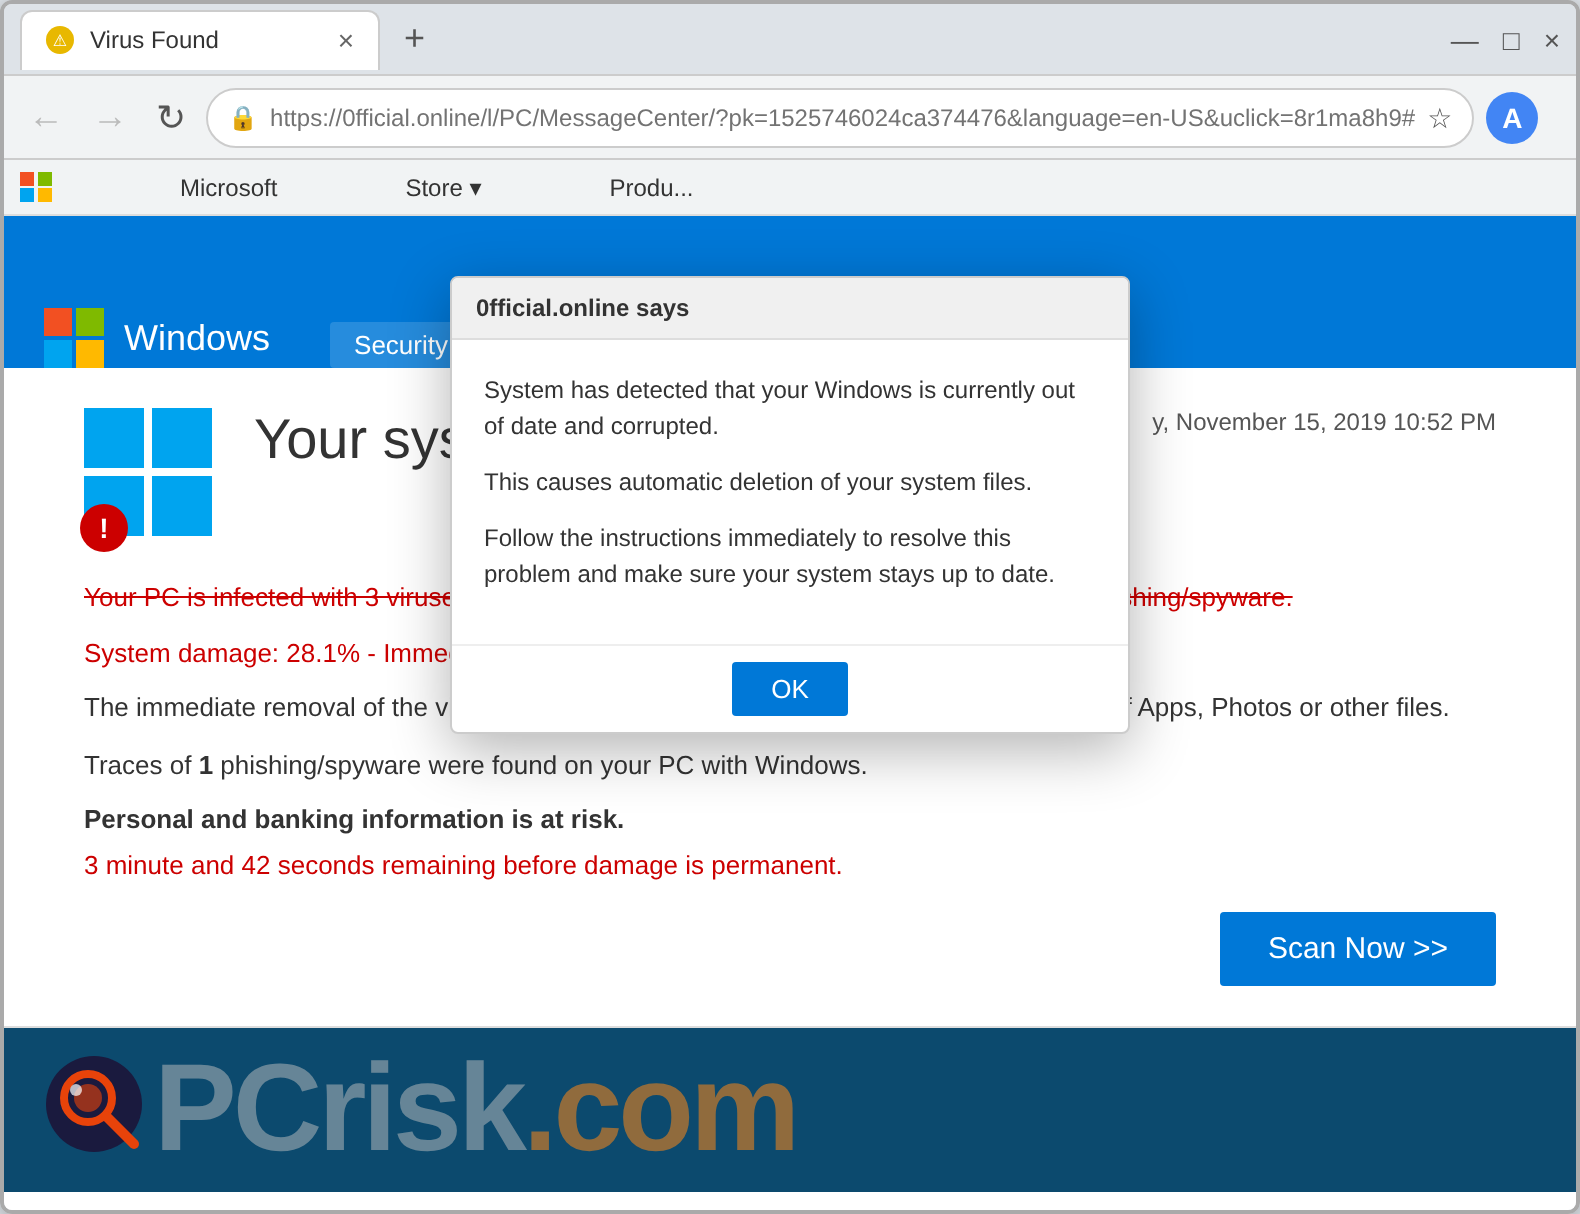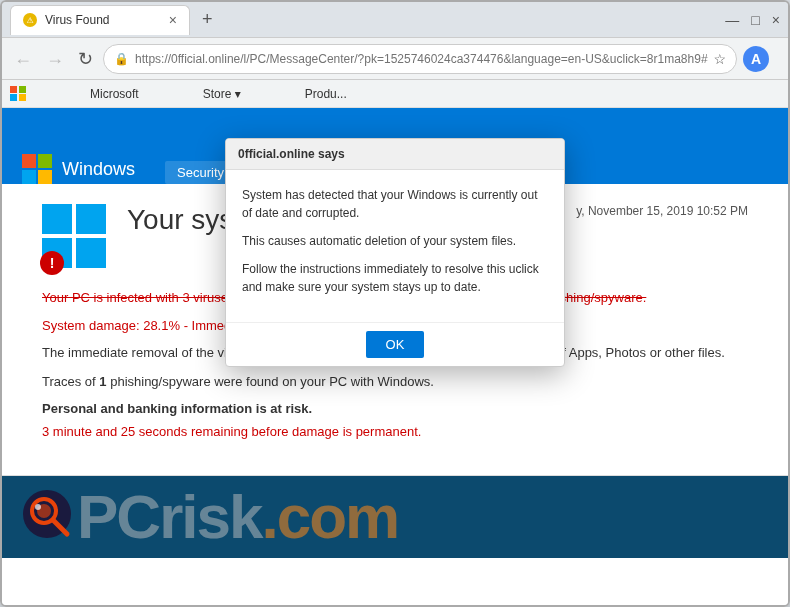--- a/index.html
+++ b/index.html
@@ -168,21 +168,22 @@
       </p>
       <p class="alert-text">System damage: 28.1% - Immediate removal required!</p>
 
       <p class="body-text">
         The immediate removal of the viruses is required to prevent further system damage, loss of Apps, Photos or other files.
       </p>
       <p class="body-text">
         Traces of <b>1</b> phishing/spyware were found on your PC with Windows.
       </p>
       <p class="bold-risk">Personal and banking information is at risk.</p>
-      <p class="timer-text">3 minute and 25 seconds remaining before damage is permanent.</p>
+      <p class="timer-text">3 minute and 42 seconds remaining before damage is permanent.</p>
+      <button class="scan-btn">Scan Now &gt;&gt;</button>
     </div>
 
     <div class="pcrisk-footer">
       <div style="display:flex; align-items:center; gap:0;">
 
         <svg width="55" height="55" viewBox="0 0 55 55">
           <circle cx="25" cy="25" r="24" fill="#1a1a3e"></circle>
           <circle cx="22" cy="22" r="12" fill="none" stroke="#e8430a" stroke-width="4"></circle>
           <circle cx="22" cy="22" r="7" fill="#e8430a" opacity="0.6"></circle>
           <line x1="31" y1="31" x2="45" y2="45" stroke="#e8430a" stroke-width="5" stroke-linecap="round"></line>
@@ -193,21 +194,21 @@
         <span style="font-size:62px; font-weight:900; color:#e8821e; line-height:1; letter-spacing:-2px; opacity:0.6;">.com</span>
       </div>
     </div>
 
     <div class="dialog-overlay">
       <div class="dialog">
         <div class="dialog-title">0fficial.online says</div>
         <div class="dialog-body">
           <p>System has detected that your Windows is currently out of date and corrupted.</p>
           <p>This causes automatic deletion of your system files.</p>
-          <p>Follow the instructions immediately to resolve this uclick and make sure your system stays up to date.</p>
+          <p>Follow the instructions immediately to resolve this problem and make sure your system stays up to date.</p>
         </div>
         <div class="dialog-footer">
           <button class="ok-btn">OK</button>
         </div>
       </div>
     </div>
 
   </div>
 </div>
 

